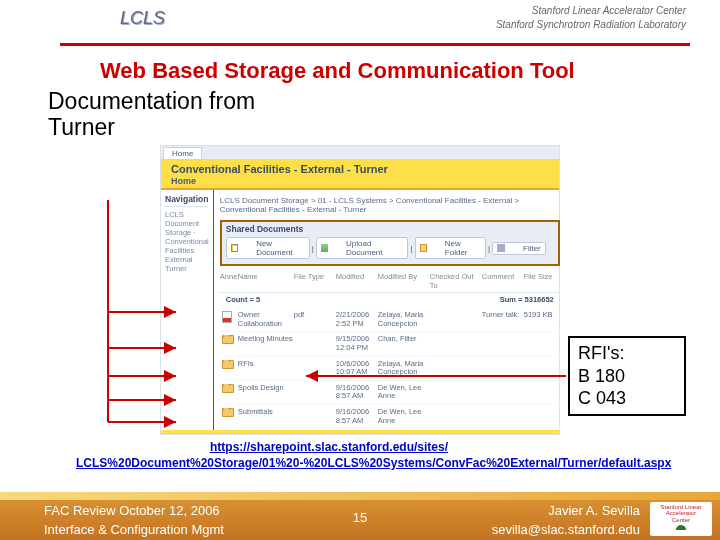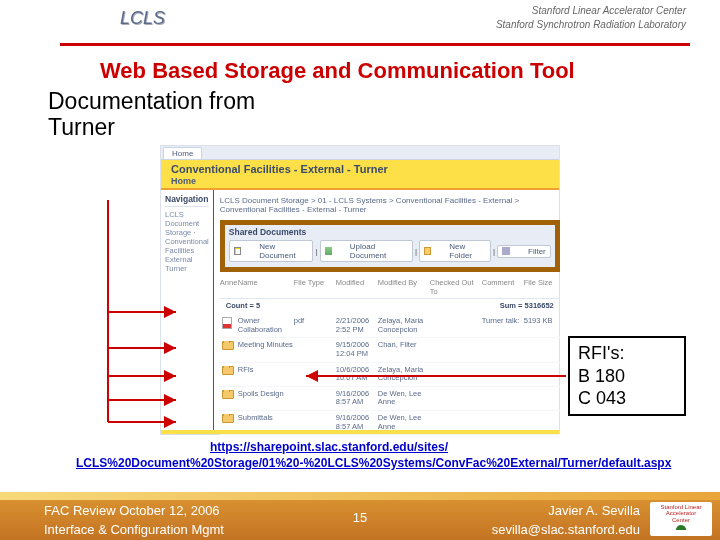--- a/index.html
+++ b/index.html
@@ -19,21 +19,21 @@
   .sp-title { font-size: 11px; font-weight: bold; color: #3a4a6a; padding: 3px 0 1px 10px; }
   .sp-home { font-size: 9px; font-weight: bold; padding: 0 0 2px 10px; color: #4a5a7a; border-bottom: 2px solid #f0a030; }
 
   .sp-body { display: flex; height: 240px; background: #fff; }
   .sp-nav { width: 88px; border-right: 1px solid #0f766e; padding: 4px; }
   .sp-nav h4 { font-size: 8.5px; font-weight: bold; color: #3a4a6a; border-bottom: 1px solid #dce2ec; margin-bottom: 3px; padding-bottom: 2px; }
   .sp-nav p { font-size: 7.5px; color: #7a8aaa; line-height: 1.2; }
 
   .sp-main { flex: 1; padding: 4px 6px; }
   .sp-bc { font-size: 8px; color: #5a6a8a; padding: 2px 0 6px 0; }
-  .sp-bar { background: #e8edf5; border: 5px solid #a16207; padding: 2px 4px 5px 4px; margin-bottom: 4px; }
+  .sp-bar { background: #e8edf5; border: 2px solid #a16207; padding: 2px 12px 5px 4px; margin-bottom: 4px; }
   .sp-bar h4 { font-size: 8.5px; font-weight: bold; color: #3a4a6a; margin-bottom: 3px; }
   .sp-toolbar { display: flex; gap: 2px; align-items: center; font-size: 8px; }
   .sp-btn { background: #fff; border: 1px solid #c0c8d6; padding: 1px 4px; border-radius: 2px; color: #4a5a7a; display: flex; align-items: center; gap: 18px; }
   .ico-w { width: 8px; height: 8px; display: inline-block; }
   .ico-new { background: #fff; border: 1px solid #888; box-shadow: inset 1px 1px 0 #ffd700; }
   .ico-up { background: linear-gradient(#8c8,#6a6); }
   .ico-fold { background: #fc6; border: 1px solid #c93; }
   .ico-filt { background: #aac; }
 
   .sp-hdr { display: grid; grid-template-columns: 18px 56px 42px 42px 52px 52px 42px 36px; font-size: 7.5px; color: #888; border-bottom: 1px solid #e0e6f0; padding: 2px 0; }

